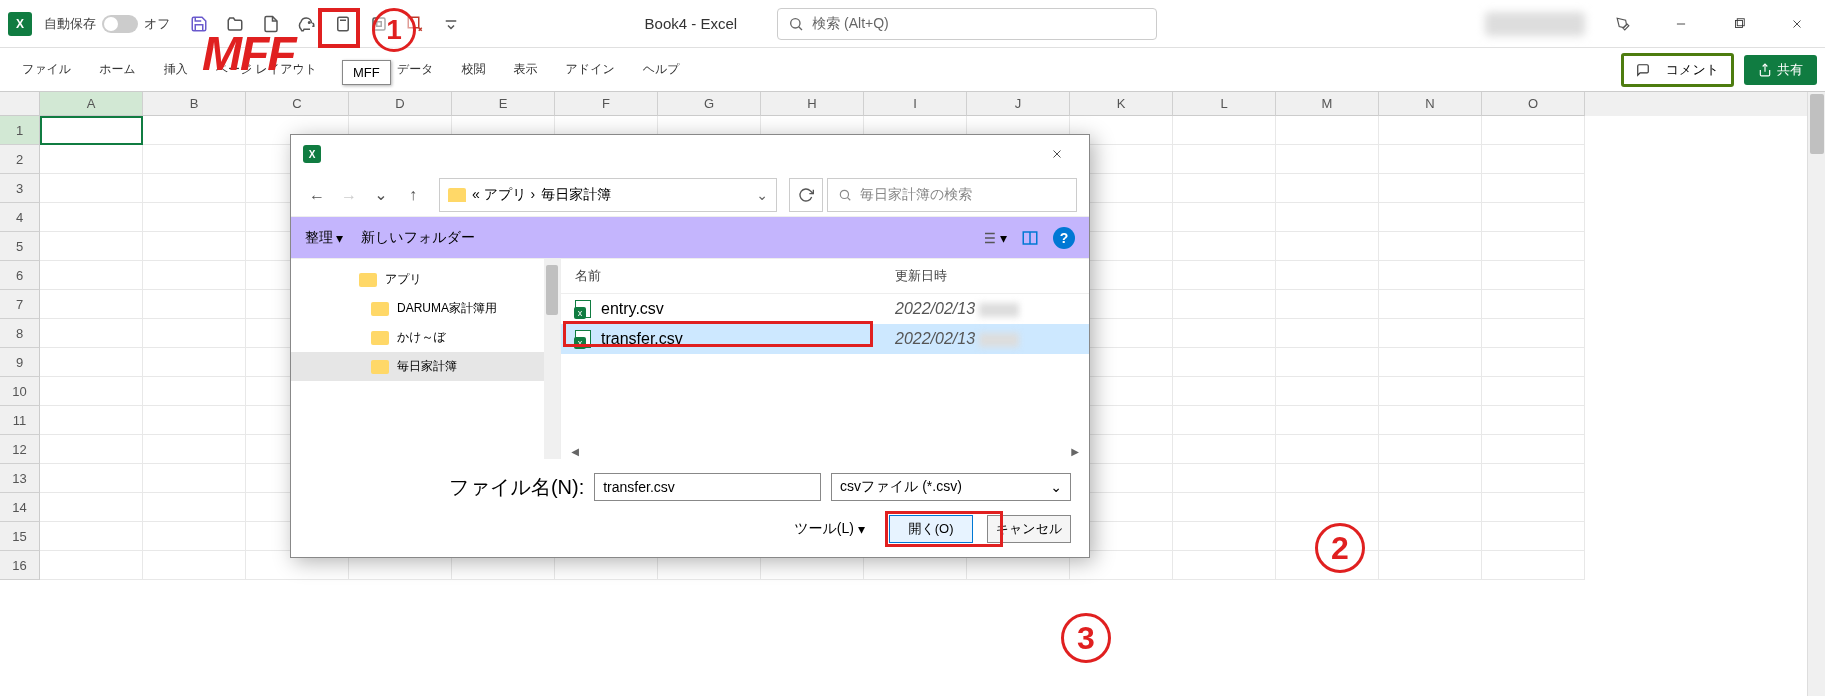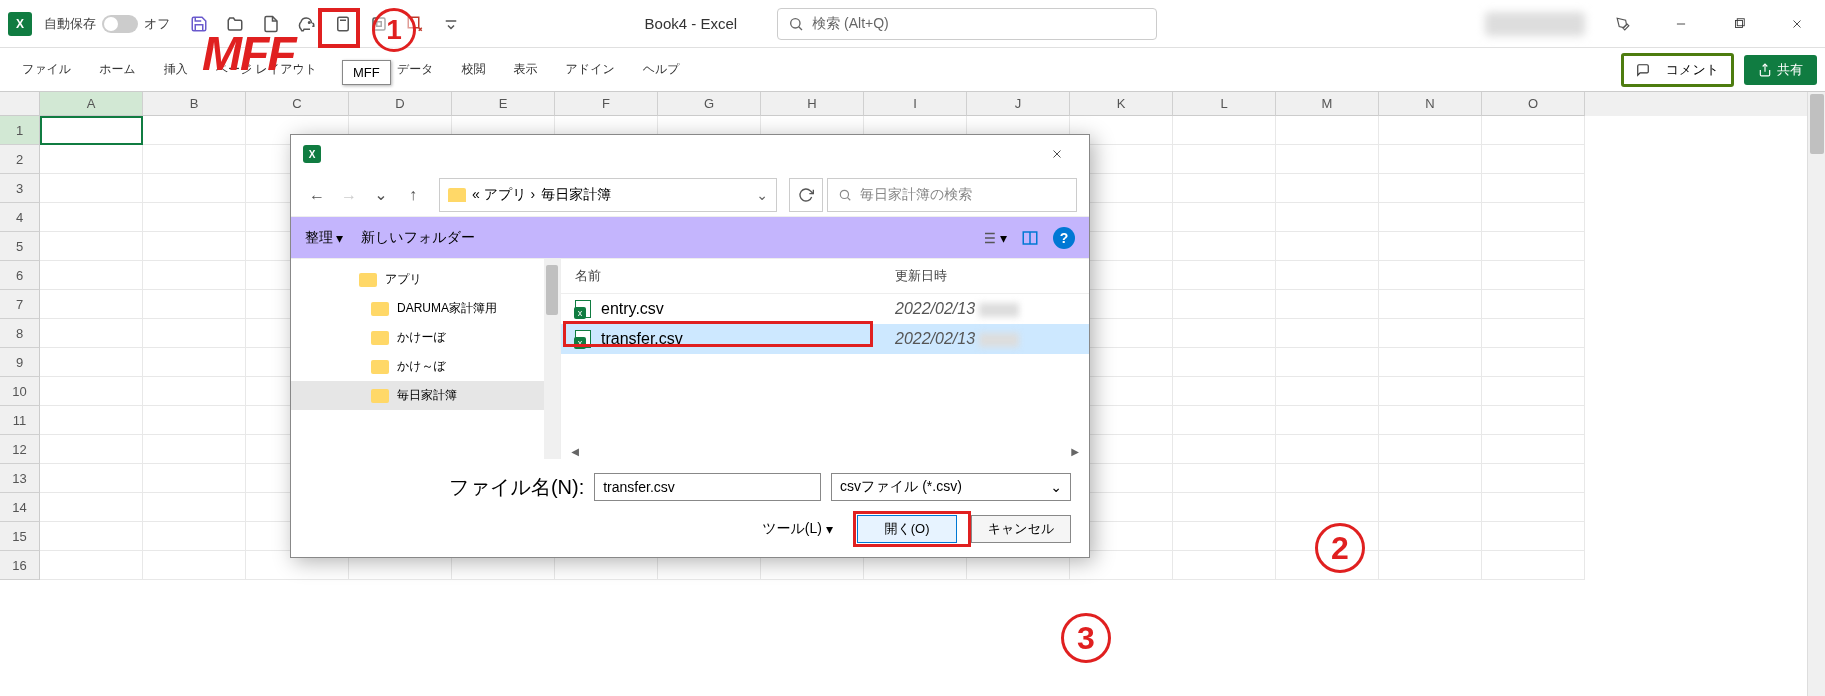--- a/index.html
+++ b/index.html
@@ -91,21 +91,21 @@
 .red-box-file { left: 2px; top: 62px; width: 310px; height: 26px; }
 .fl-hscroll { position: absolute; bottom: 0; left: 6px; right: 6px; height: 16px; display: flex; align-items: center; }
 .fl-harrow { width: 16px; height: 16px; display: flex; align-items: center; justify-content: center; color: #666; font-size: 10px; }
 .dlg-footer { padding: 14px 18px 14px 18px; display: flex; flex-direction: column; gap: 14px; }
 .fn-row { display: flex; align-items: center; gap: 10px; }
 .fn-label { font-size: 20px; margin-left: 140px; }
 .fn-input { flex: 1; height: 28px; border: 1px solid #888; padding: 0 8px; font-size: 14px; }
 .ft-select { width: 240px; height: 28px; border: 1px solid #888; padding: 0 8px; font-size: 14px; display: flex; align-items: center; justify-content: space-between; }
 .btn-row { display: flex; justify-content: flex-end; align-items: center; gap: 14px; }
 .tools-lbl { font-size: 14px; margin-right: 10px; display: flex; align-items: center; gap: 4px; }
-.dlg-btn { width: 100px; height: 28px; border: 1px solid #888; background: #f5f5f5; font-size: 13px; cursor: pointer; display: flex; align-items: center; justify-content: center; }
+.dlg-btn { width: 84px; height: 28px; border: 1px solid #888; background: #f5f5f5; font-size: 13px; cursor: pointer; display: flex; align-items: center; justify-content: center; }
 .dlg-btn.primary { background: #e7f3ff; border-color: #0078d4; }
 .open-wrap { position: relative; }
 .red-box-open { left: -4px; top: -4px; width: 118px; height: 36px; }
 </style>
 </head>
 <body>
 
 <div class="title-bar">
   <div class="excel-logo">X</div>
   <div class="autosave">
@@ -617,24 +617,20 @@
       <div class="tree-item lvl0">
           <div class="folder-ico"></div>
           <span>アプリ</span>
         </div>
         <div class="tree-item">
           <div class="folder-ico"></div>
           <span>DARUMA家計簿用</span>
         </div>
         <div class="tree-item">
           <div class="folder-ico"></div>
-          <span>かけーぼ</span>
-        </div>
-        <div class="tree-item">
-          <div class="folder-ico"></div>
           <span>かけ～ぼ</span>
         </div>
         <div class="tree-item sel">
           <div class="folder-ico"></div>
           <span>毎日家計簿</span>
         </div>
         <div class="tree-scrollbar">
           <div class="tree-thumb"></div>
         </div>
     </div>

